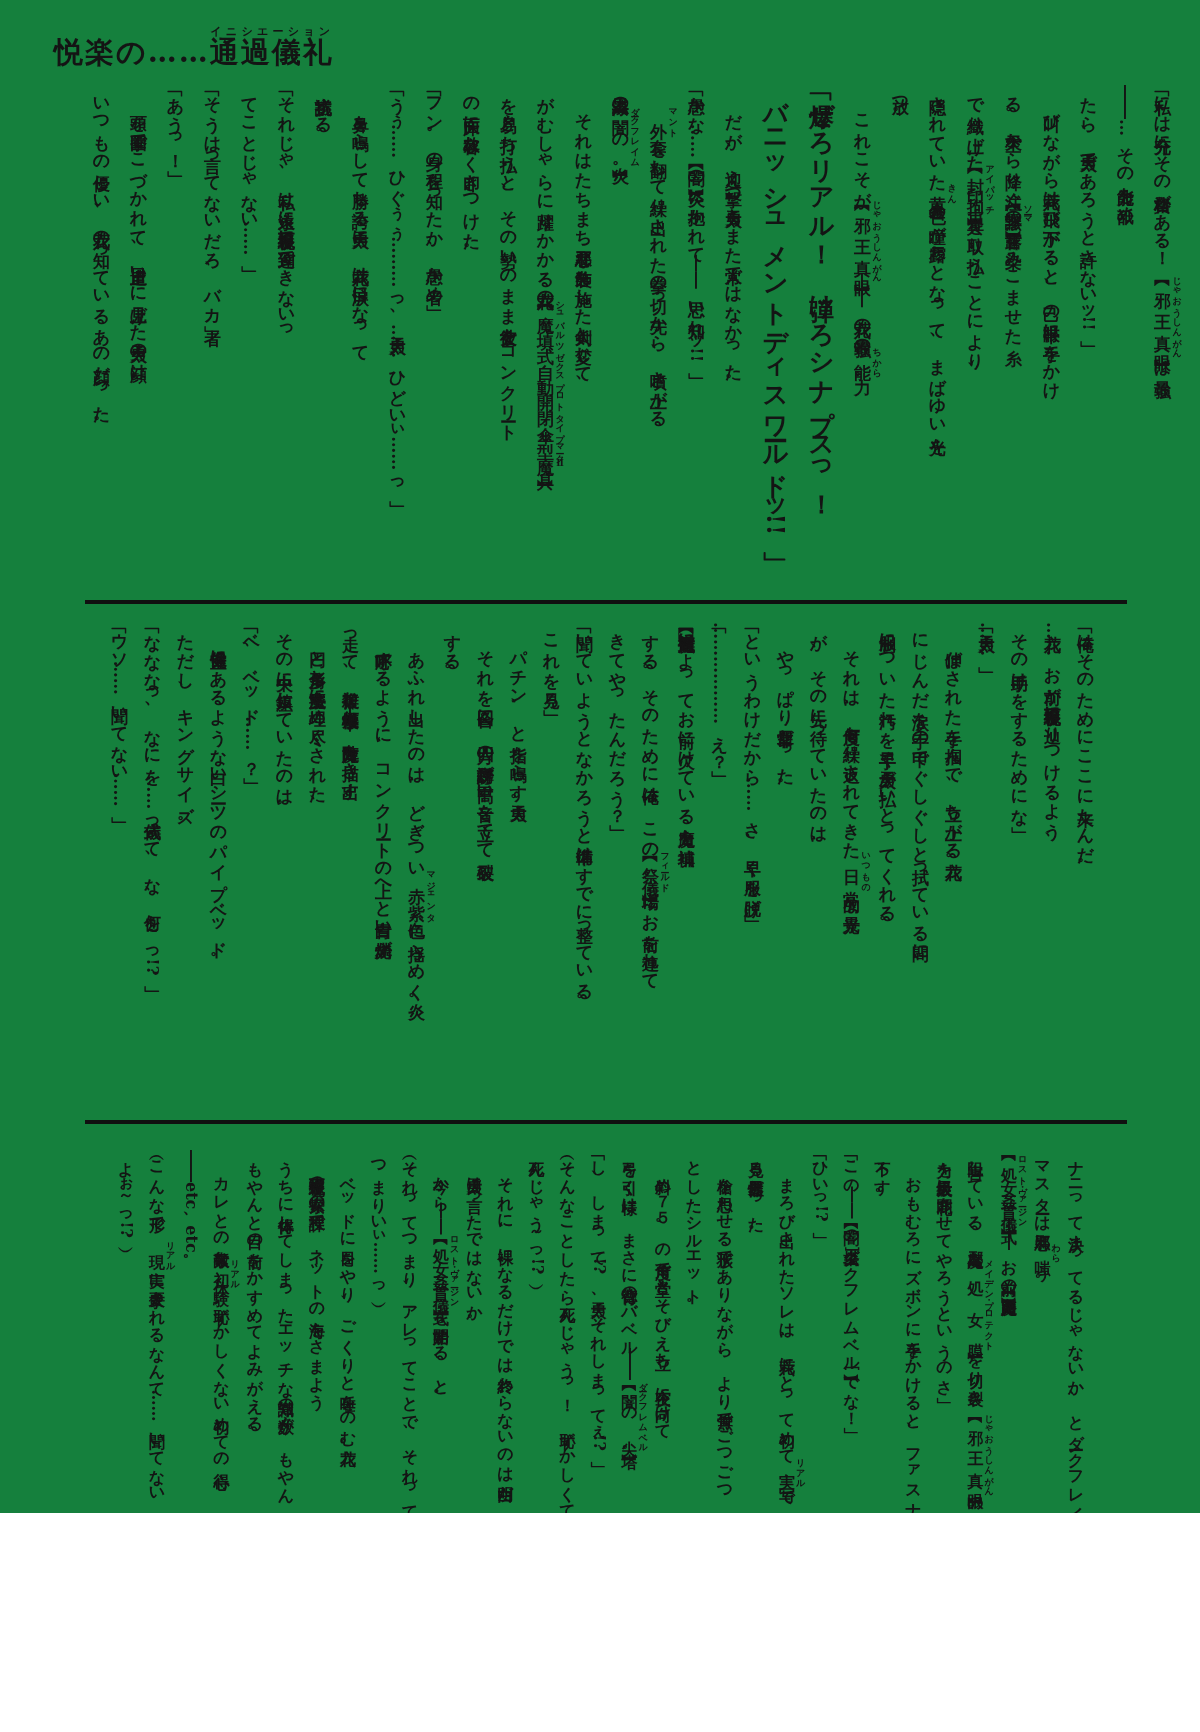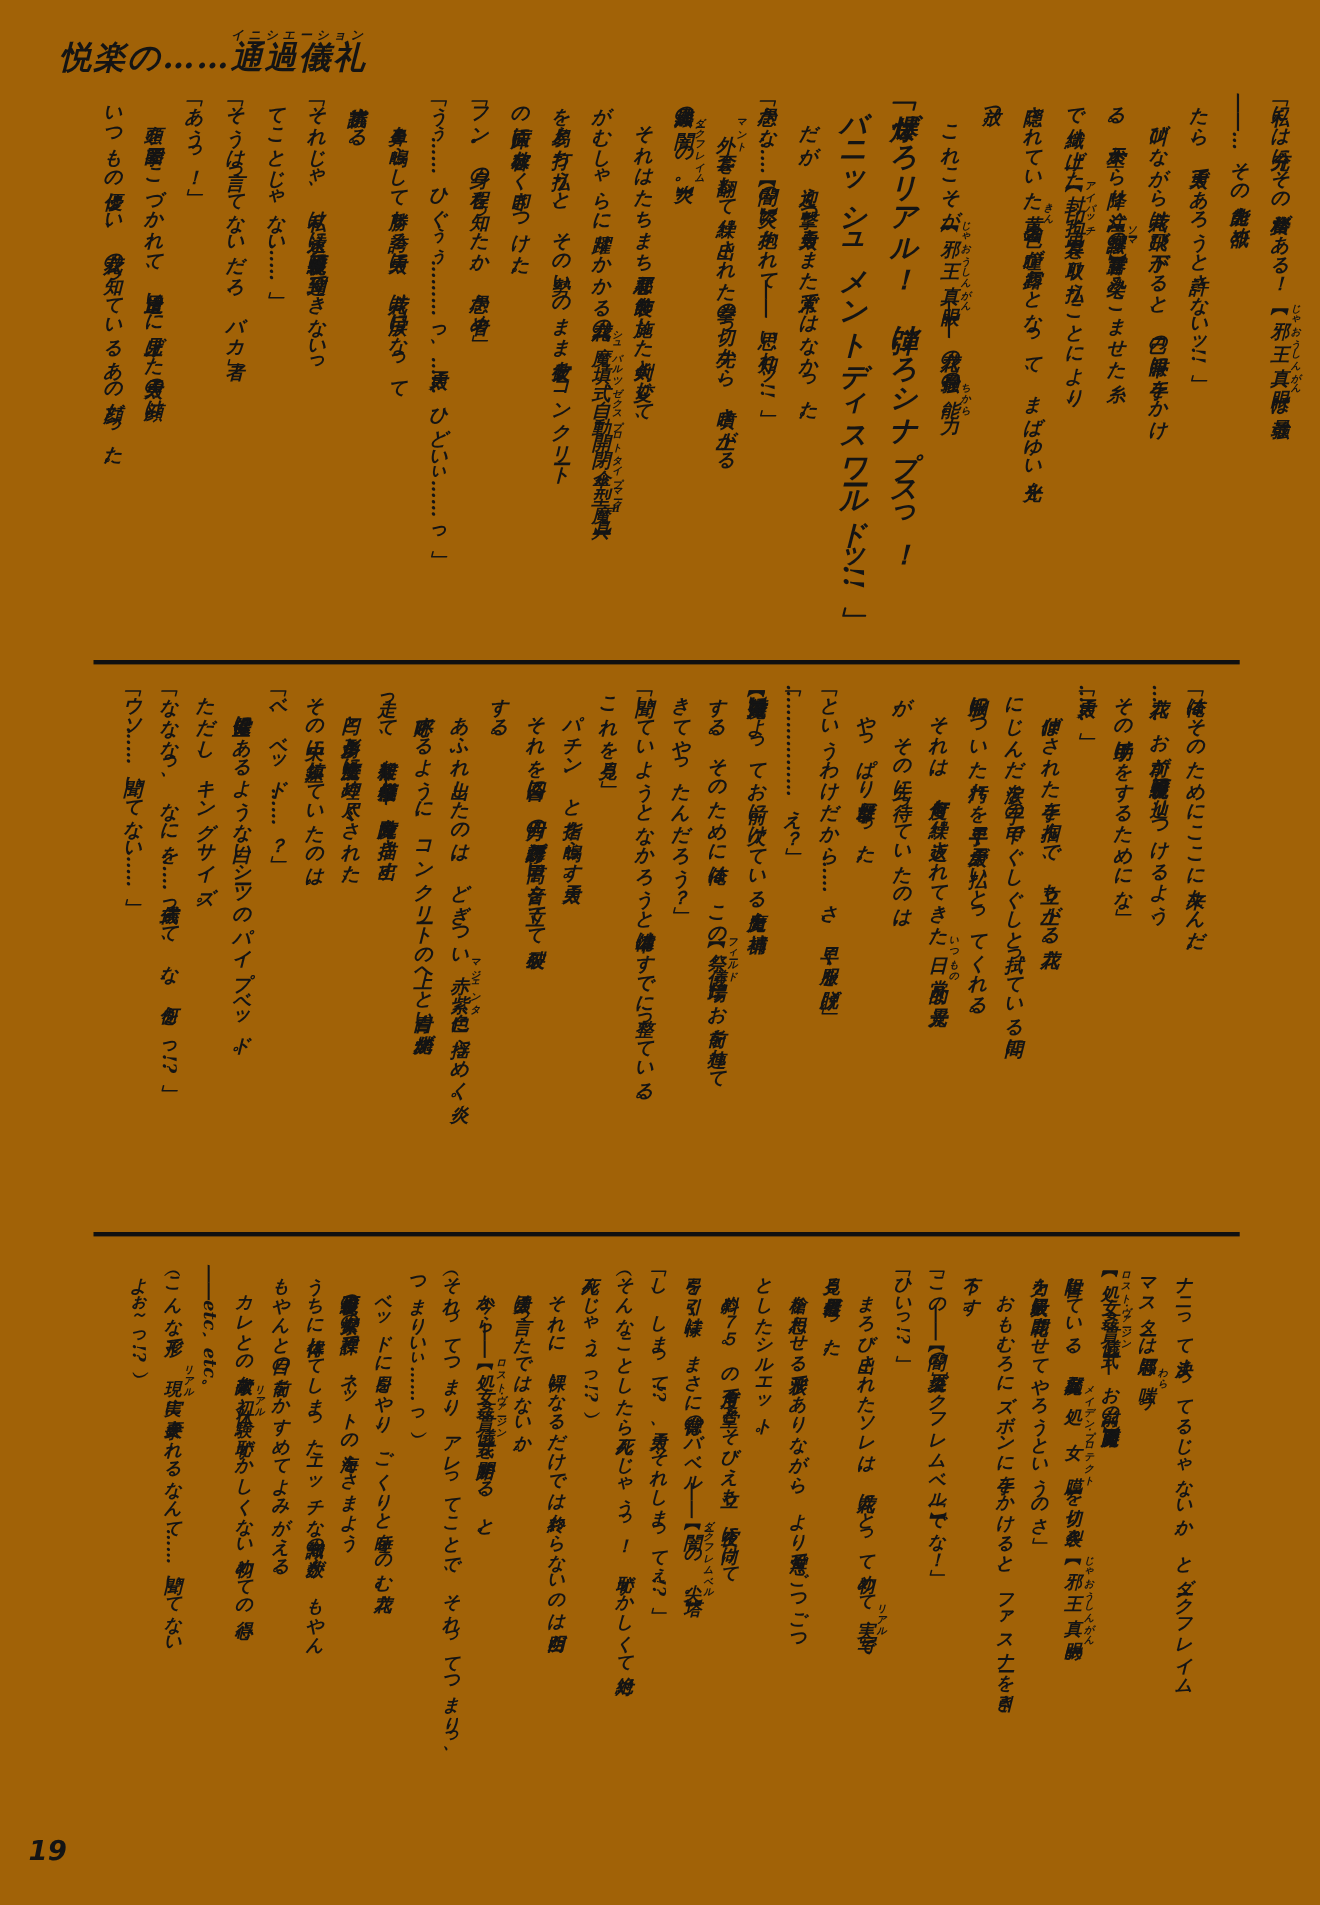--- a/index.html
+++ b/index.html
@@ -1,24 +1,23 @@
 <!DOCTYPE html>
 <html lang="ja"><head>
 <meta charset="utf-8">
 <style>
   html,body{margin:0;padding:0;}
   .page{
     position:relative;
     width:1200px;
-    height:1732px;
-    background:#a16207;
+    height:1513px;
+    background:#15803d;
     color:#141414;
     font-family:"DejaVu Serif","DejaVu Sans",serif;
     overflow:hidden;
-    font-style:italic;
   }
   
   .title{
     position:absolute;
     left:54px;
     top:26px;
     font-size:29px;
     font-weight:bold;
     letter-spacing:2px;
     white-space:nowrap;

